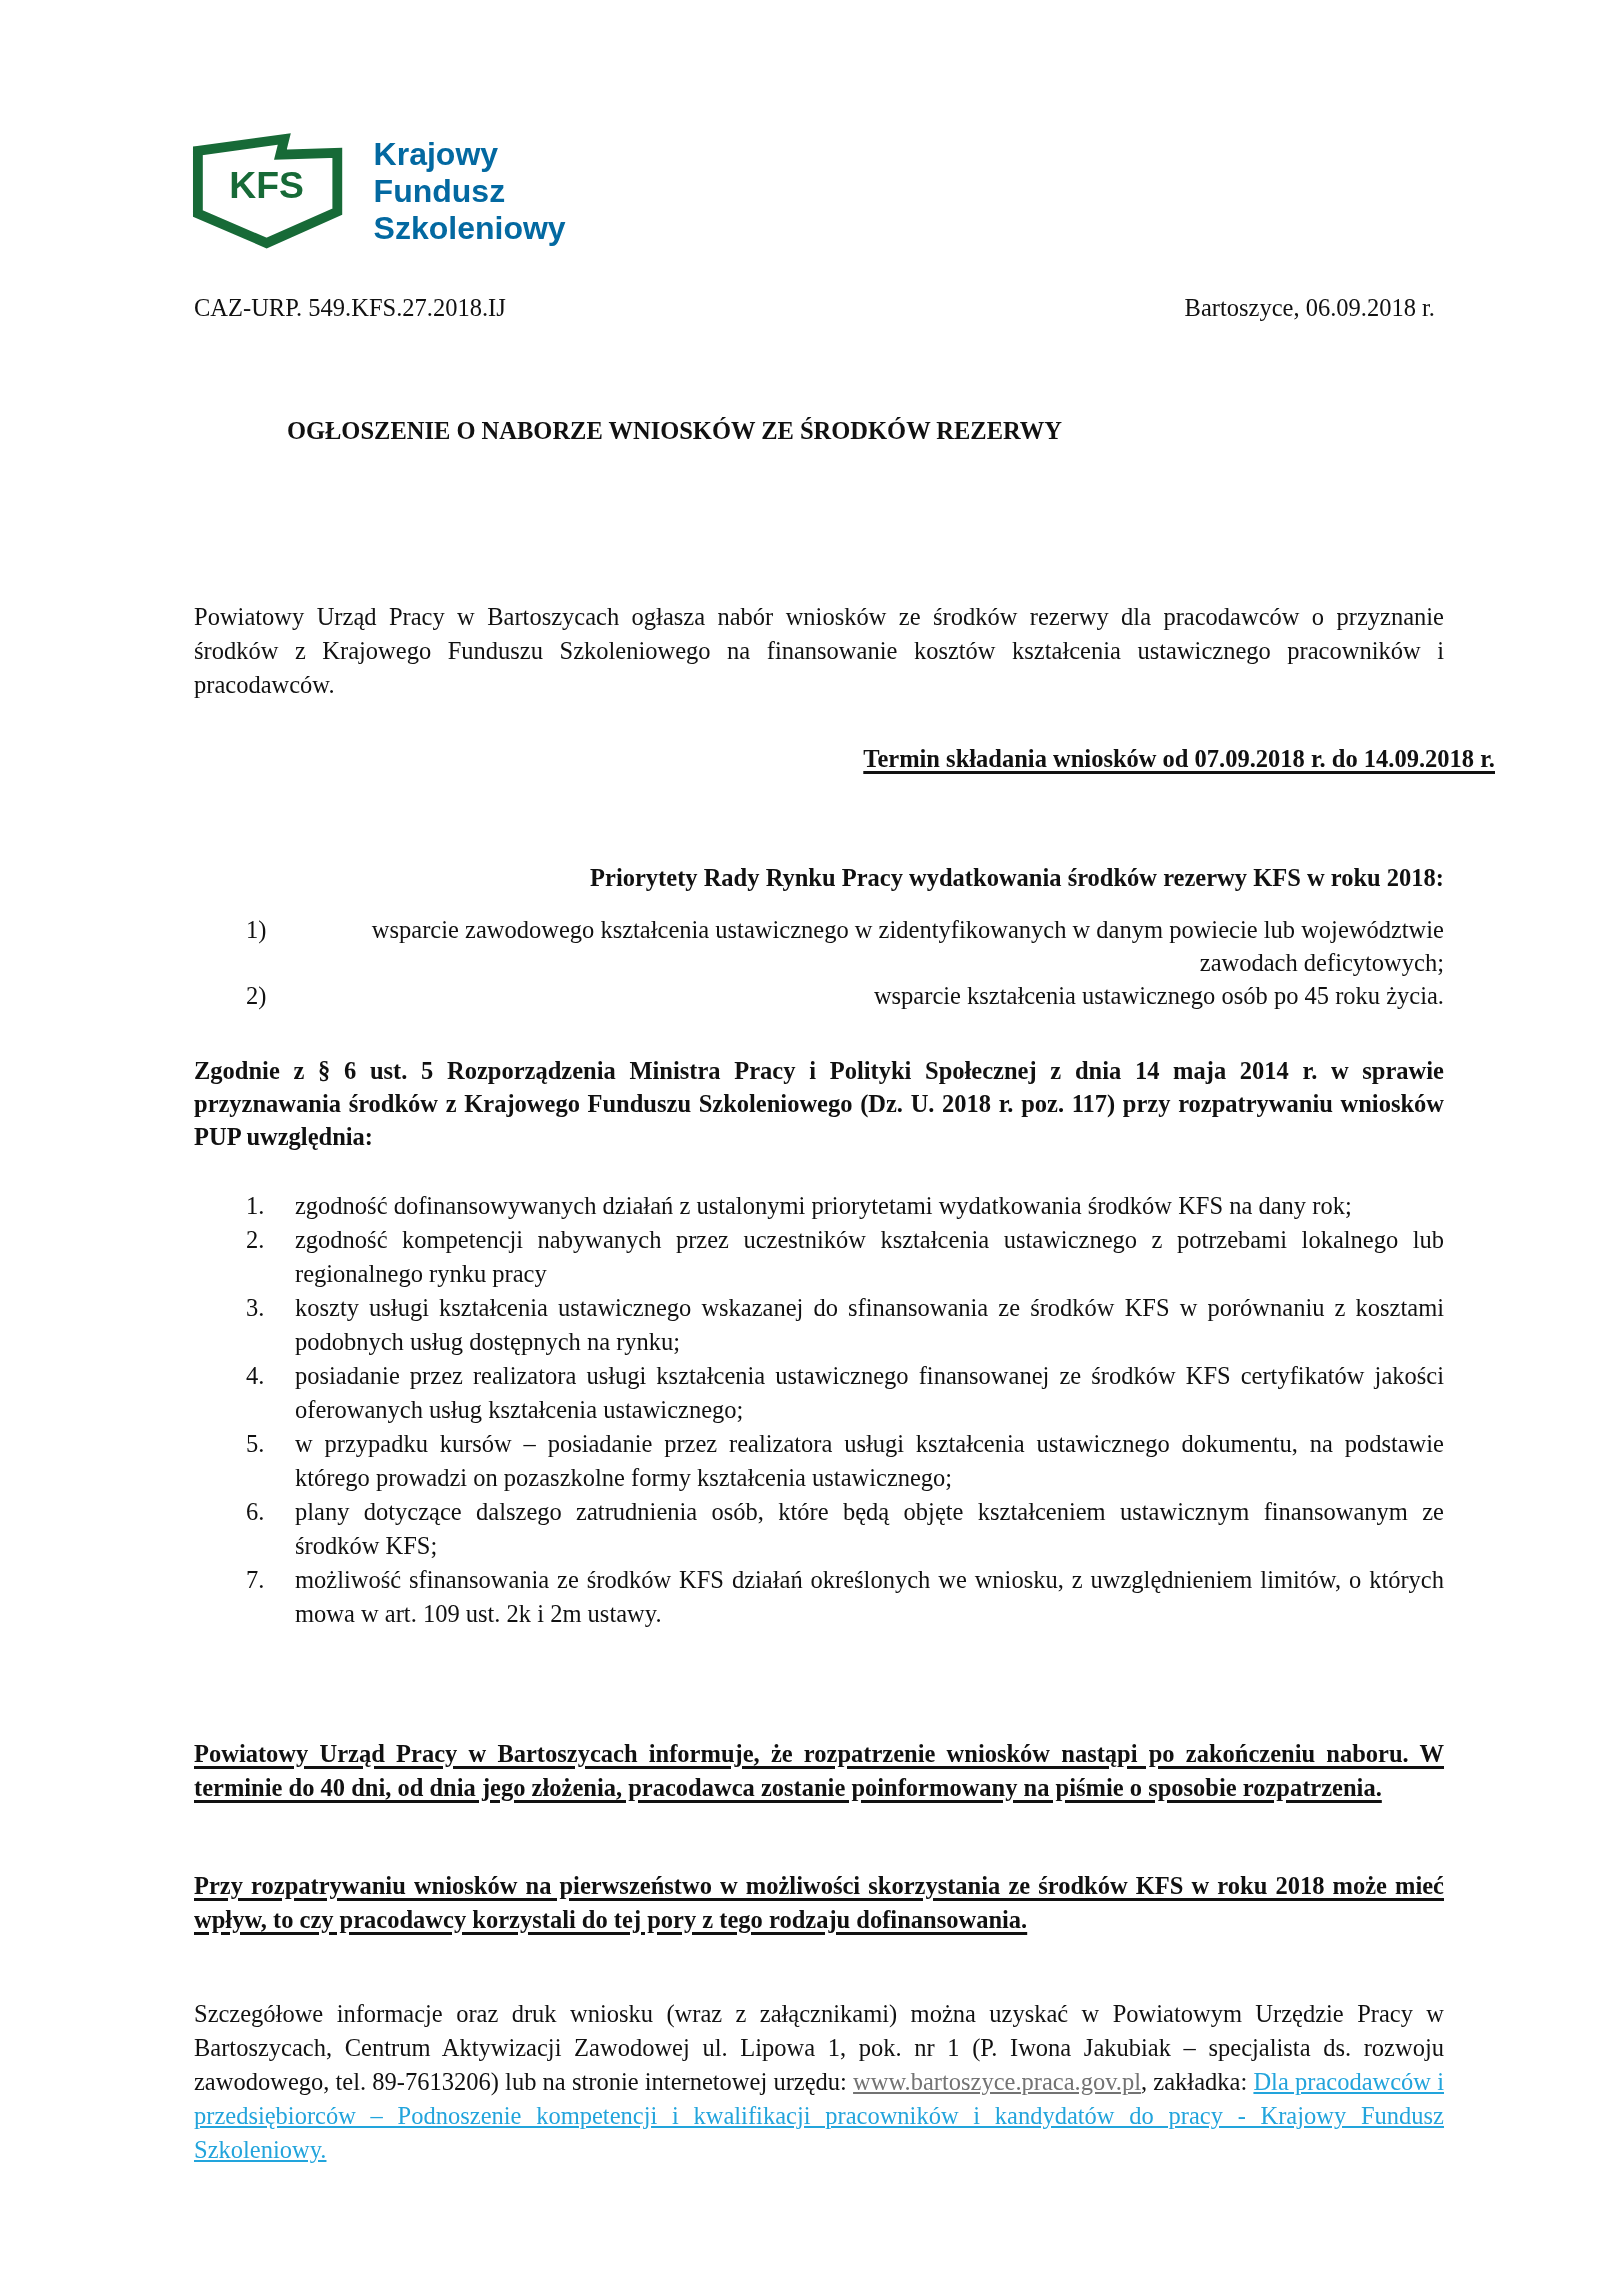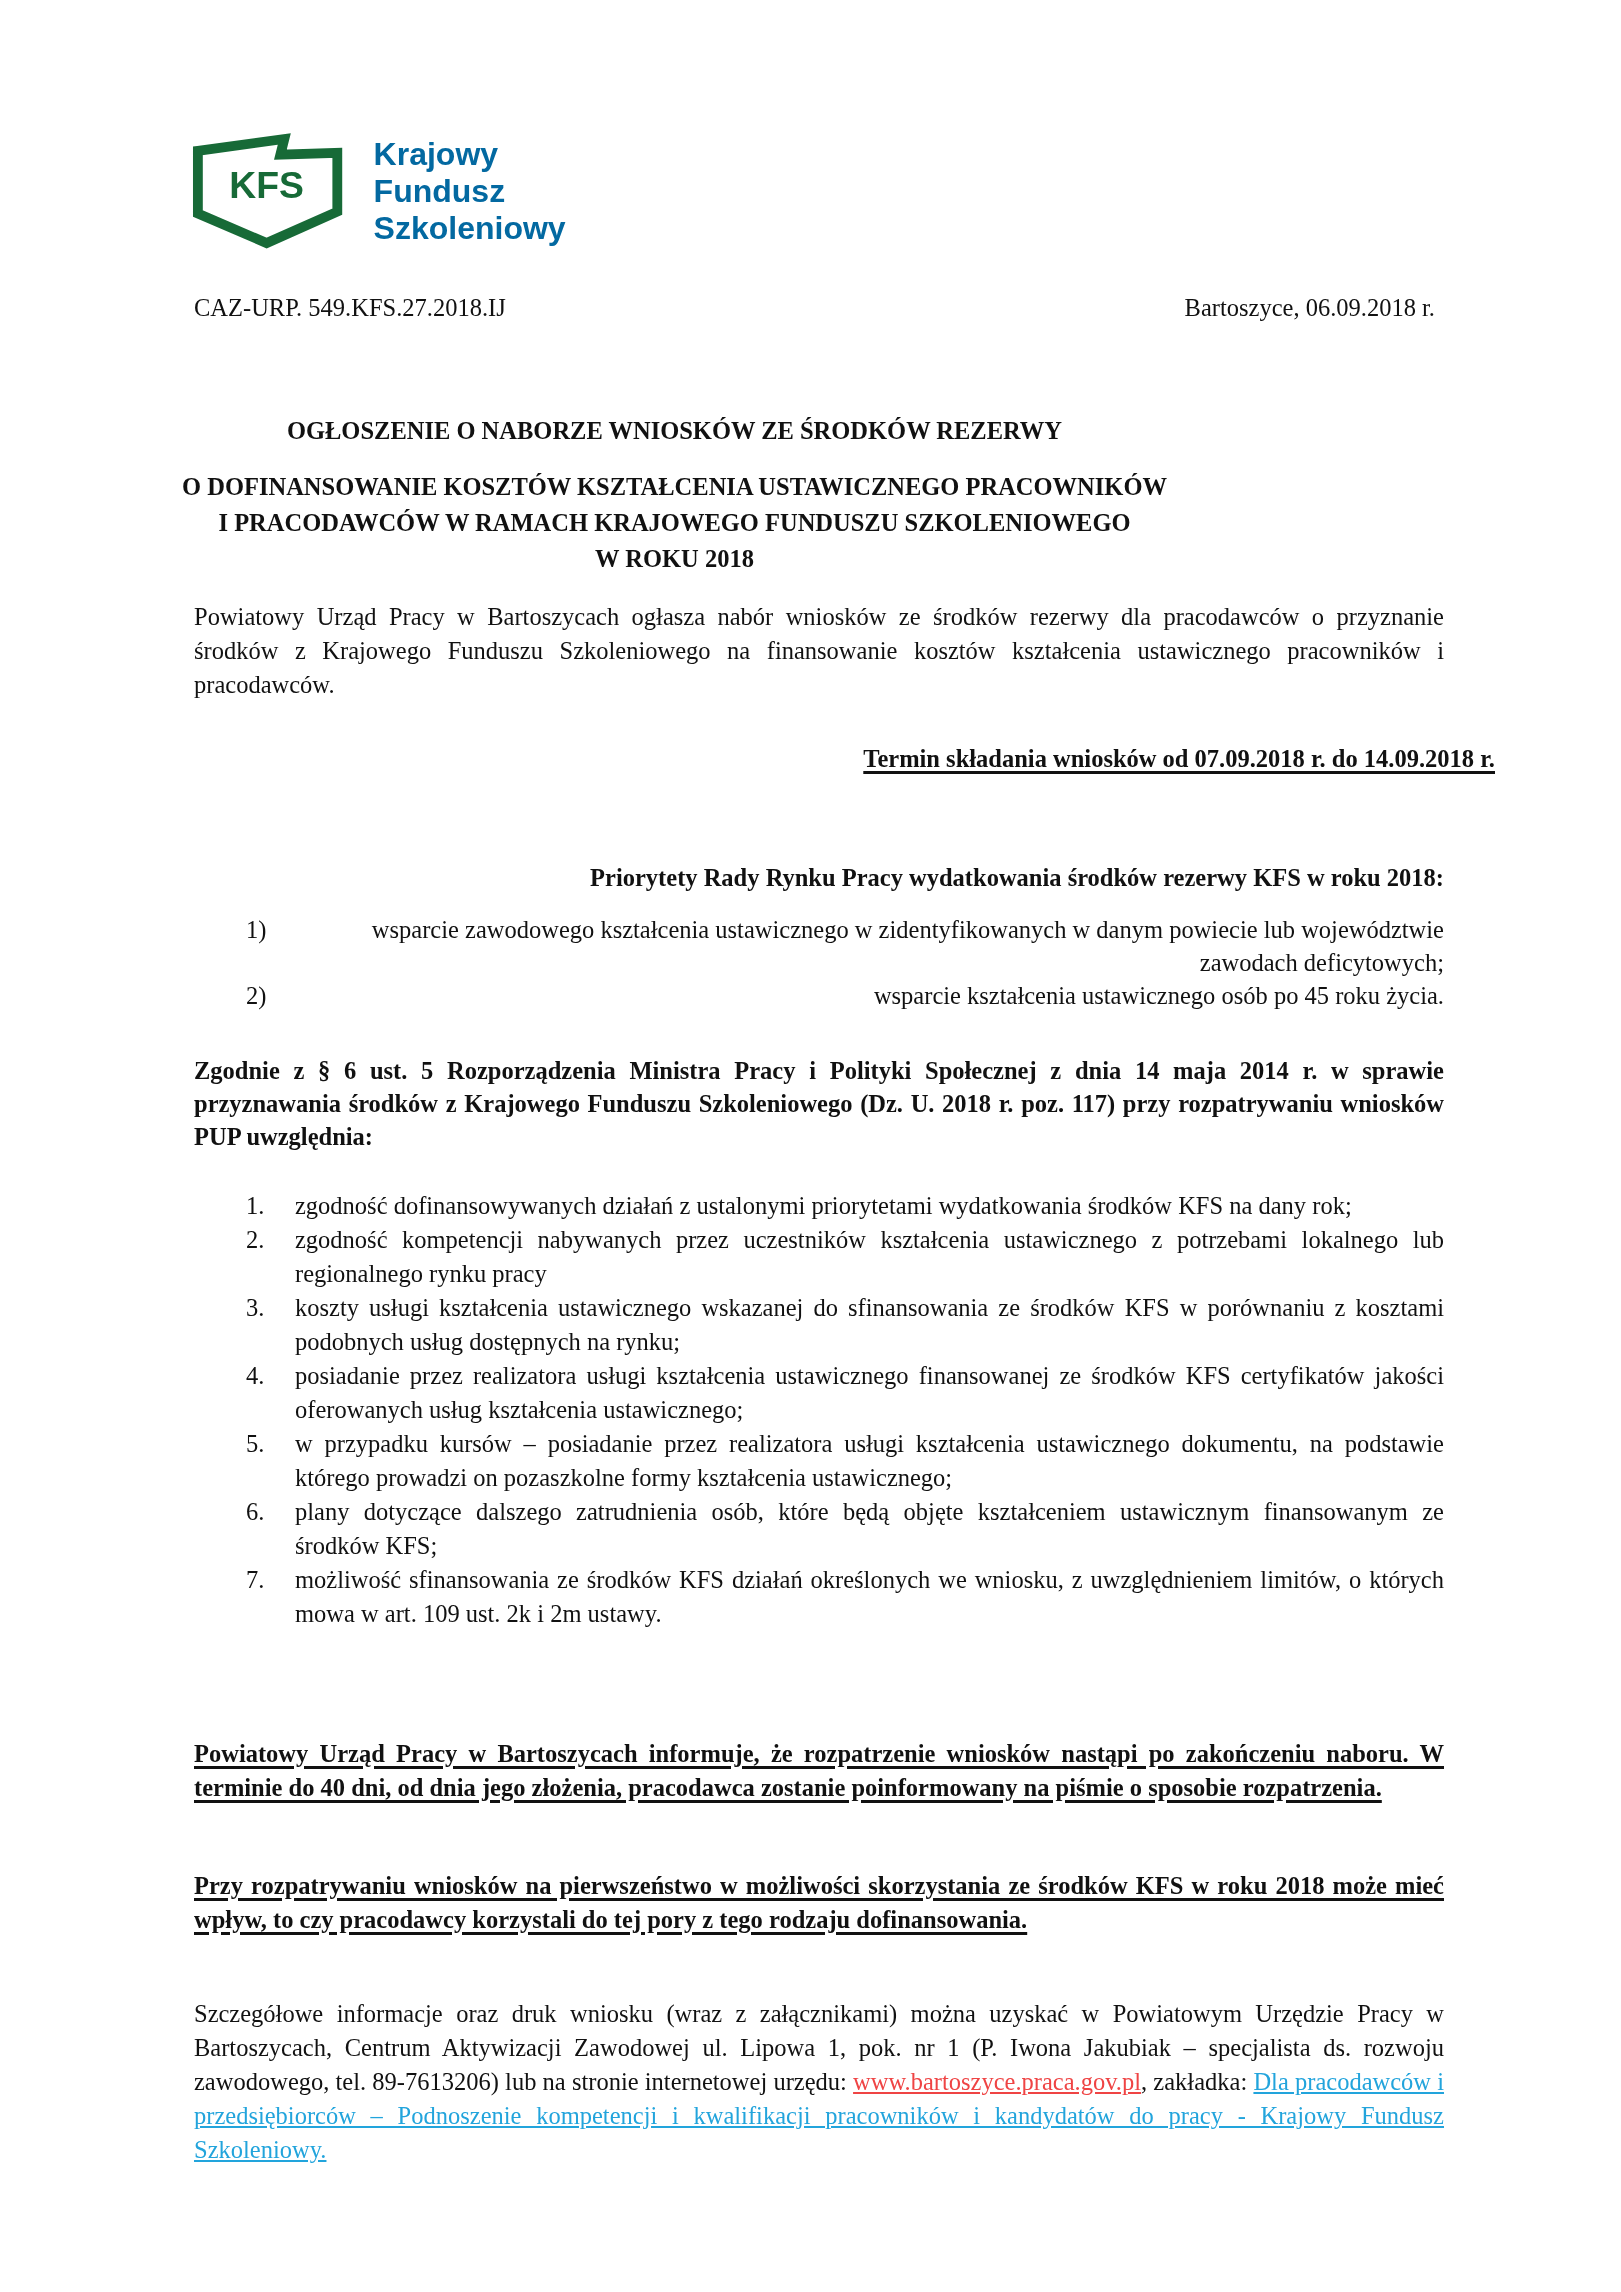--- a/index.html
+++ b/index.html
@@ -34,21 +34,21 @@
   ol.list li { position: relative; padding-left: 101px; }
   ol.list li .num { position: absolute; left: 52px; top: 0; }
 
   .prio-list { top: 913px; line-height: 33px; }
   .legal { top: 1054px; line-height: 33px; }
   .criteria { top: 1189px; line-height: 34px; }
   .criteria li { margin-bottom: 0; }
   .info1 { top: 1737px; line-height: 34px; }
   .info2 { top: 1869px; line-height: 34px; }
   .details { top: 1997px; line-height: 34px; }
-  a.link1 { color: #ef4444; text-decoration: underline; }
+  a.link1 { color: #737373; text-decoration: underline; }
   a.link2 { color: #22a4dc; text-decoration: underline; }
 </style>
 </head>
 <body>
 
 <div class="page">
 
   <div class="logo">
     <svg width="162" height="118" viewBox="0 0 165 120">
       <path d="M6 18 L94 6 L90 22 L148 20 L148 80 L76 112 L6 82 Z" fill="none" stroke="#176a37" stroke-width="10" stroke-linejoin="miter"></path>
@@ -58,25 +58,20 @@
       <div>Krajowy</div>
       <div>Fundusz</div>
       <div>Szkoleniowy</div>
     </div>
   </div>
 
   <div class="ref">CAZ-URP. 549.KFS.27.2018.IJ</div>
   <div class="date">Bartoszyce, 06.09.2018 r.</div>
 
   <div class="h1 h1a">OGŁOSZENIE O NABORZE WNIOSKÓW ZE ŚRODKÓW REZERWY</div>
-  <div class="h1 h1b">
-    <div>O DOFINANSOWANIE KOSZTÓW KSZTAŁCENIA USTAWICZNEGO PRACOWNIKÓW</div>
-    <div>I PRACODAWCÓW W RAMACH KRAJOWEGO FUNDUSZU SZKOLENIOWEGO</div>
-    <div>W ROKU 2018</div>
-  </div>
 
   <div class="content intro justify">Powiatowy Urząd Pracy w Bartoszycach ogłasza nabór wniosków ze środków rezerwy dla pracodawców o przyznanie środków z Krajowego Funduszu Szkoleniowego na finansowanie kosztów kształcenia ustawicznego pracowników i pracodawców.</div>
 
   <div class="deadline">Termin składania wniosków od 07.09.2018 r. do 14.09.2018 r.</div>
 
   <div class="content prio-title bold">Priorytety Rady Rynku Pracy wydatkowania środków rezerwy KFS w roku 2018:</div>
 
   <ol class="content list prio-list">
     <li>
       <span class="num">1)</span>

